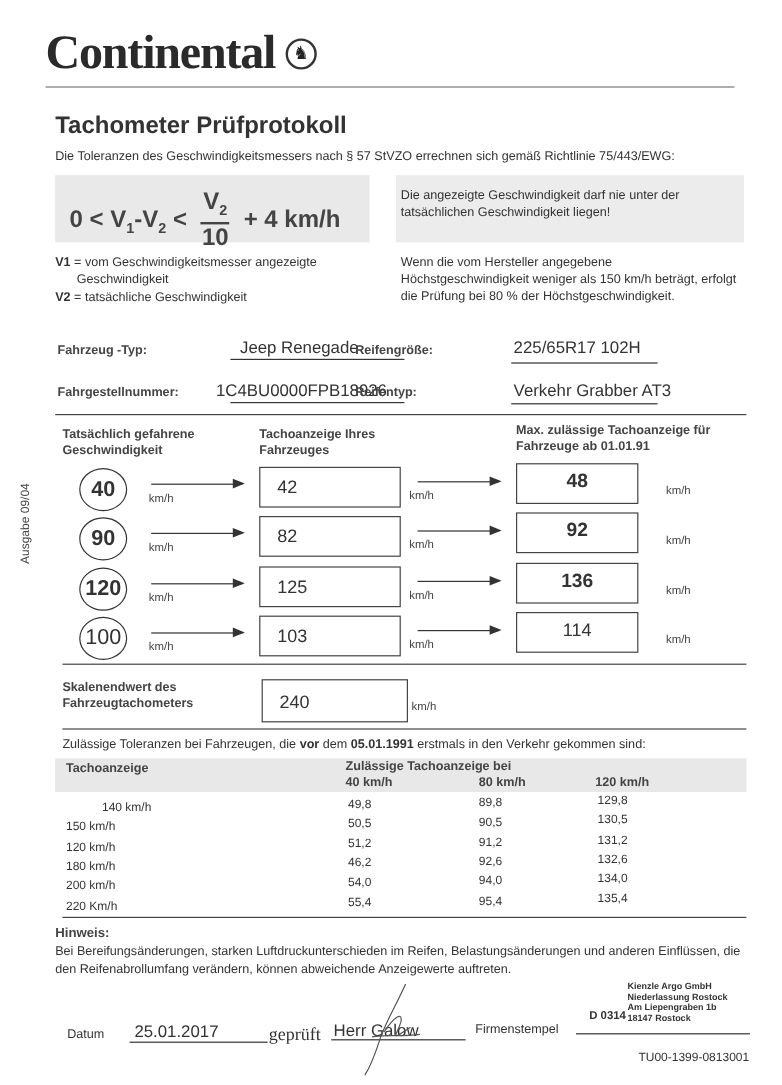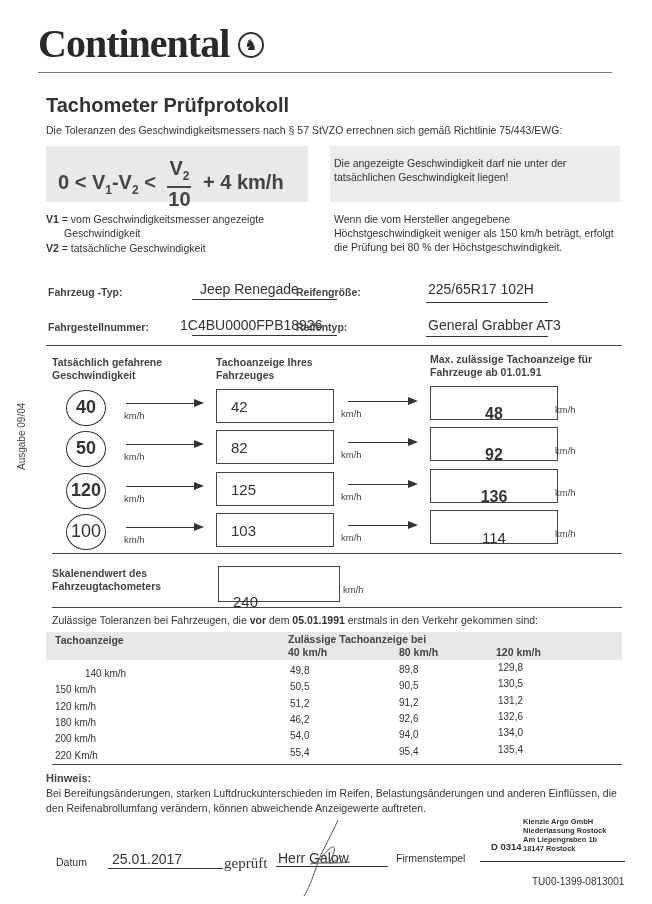--- a/index.html
+++ b/index.html
@@ -26,21 +26,21 @@
     .uline { height: 1px; background: #333; }
     .circle { width: 40px; height: 36px; border: 1.5px solid #333; border-radius: 50%; box-sizing: border-box;
       text-align: center; line-height: 33px; font-size: 18px; font-weight: bold; color: #333; }
     .circle.thin { font-weight: normal; }
     .kmh { font-size: 9.5px; color: #444; }
     .arrow { height: 1px; background: #333; }
     .arrow::after { content: ""; position: absolute; right: -2px; top: -4px; border-left: 10px solid #333;
       border-top: 4.5px solid transparent; border-bottom: 4.5px solid transparent; }
     .box { border: 1px solid #444; box-sizing: border-box; height: 34px; font-size: 15px; color: #333; }
     .box.left { width: 118px; padding: 8px 0 0 14px; }
-    .box.right { width: 128px; text-align: center; padding-top: 18px; }
+    .box.right { width: 102px; text-align: center; padding-top: 6px; }
     .box.bold { font-weight: bold; font-size: 16px; }
     .tbl-shade { left: 46px; top: 632px; width: 576px; height: 28px; background: #e8e8e8; }
     .tcell { font-size: 10px; color: #333; }
     .tcell.h { font-weight: bold; font-size: 10.5px; color: #444; }
     .hinweis { left: 46px; top: 772px; font-size: 11px; font-weight: bold; color: #444; }
     .hinweis-txt { left: 46px; top: 786px; width: 580px; font-size: 10.5px; line-height: 15px; color: #333; }
     .side { left: 4px; top: 440px; transform: rotate(-90deg); transform-origin: left top; font-size: 10px; color: #444; white-space: nowrap; }
     .stamp { font-size: 7.5px; font-weight: bold; color: #333; line-height: 9px; }
   </style>
 </head>
@@ -74,39 +74,39 @@
 <div class="abs val" style="left:200px;top:281px;">Jeep Renegade</div>
 <div class="abs uline" style="left:192px;top:299px;width:145px;"></div>
 <div class="abs lbl" style="left:296px;top:286px;">Reifengröße:</div>
 <div class="abs val" style="left:428px;top:281px;">225/65R17 102H</div>
 <div class="abs uline" style="left:426px;top:302px;width:122px;"></div>
 
 <div class="abs lbl" style="left:48px;top:321px;">Fahrgestellnummer:</div>
 <div class="abs val" style="left:180px;top:317px;">1C4BU0000FPB18926</div>
 <div class="abs uline" style="left:192px;top:335px;width:145px;"></div>
 <div class="abs lbl" style="left:296px;top:321px;">Reifentyp:</div>
-<div class="abs val" style="left:428px;top:317px;">General Grabber AT3</div>
+<div class="abs val" style="left:428px;top:317px;">Verkehr Grabber AT3</div>
 <div class="abs uline" style="left:426px;top:336px;width:122px;"></div>
 
 <div class="abs hr" style="left:46px;top:345px;width:576px;background:#444;"></div>
 
 <div class="abs lbl" style="left:52px;top:356px;width:140px;line-height:13px;">Tatsächlich gefahrene Geschwindigkeit</div>
 <div class="abs lbl" style="left:216px;top:356px;width:120px;line-height:13px;">Tachoanzeige Ihres Fahrzeuges</div>
 <div class="abs lbl" style="left:430px;top:353px;width:200px;line-height:13px;">Max. zulässige Tachoanzeige für Fahrzeuge ab 01.01.91</div>
 
 <div id="rows">
       <div class="abs circle" style="left:66px;top:390px;">40</div>
       <div class="abs kmh" style="left:124px;top:410px;">km/h</div>
       <div class="abs arrow" style="left:126px;top:403px;width:76px;"></div>
       <div class="abs box left" style="left:216px;top:389px;">42</div>
       <div class="abs kmh" style="left:341px;top:408px;">km/h</div>
       <div class="abs arrow" style="left:348px;top:401px;width:68px;"></div>
       <div class="abs box right bold" style="left:430px;top:386px;">48</div>
       <div class="abs kmh" style="left:555px;top:404px;">km/h</div>
-      <div class="abs circle" style="left:66px;top:431px;">50</div>
+      <div class="abs circle" style="left:66px;top:431px;">90</div>
       <div class="abs kmh" style="left:124px;top:451px;">km/h</div>
       <div class="abs arrow" style="left:126px;top:444px;width:76px;"></div>
       <div class="abs box left" style="left:216px;top:430px;">82</div>
       <div class="abs kmh" style="left:341px;top:449px;">km/h</div>
       <div class="abs arrow" style="left:348px;top:442px;width:68px;"></div>
       <div class="abs box right bold" style="left:430px;top:427px;">92</div>
       <div class="abs kmh" style="left:555px;top:445px;">km/h</div>
       <div class="abs circle" style="left:66px;top:473px;">120</div>
       <div class="abs kmh" style="left:124px;top:493px;">km/h</div>
       <div class="abs arrow" style="left:126px;top:486px;width:76px;"></div>
@@ -121,21 +121,21 @@
       <div class="abs box left" style="left:216px;top:513px;">103</div>
       <div class="abs kmh" style="left:341px;top:532px;">km/h</div>
       <div class="abs arrow" style="left:348px;top:525px;width:68px;"></div>
       <div class="abs box right" style="left:430px;top:510px;">114</div>
       <div class="abs kmh" style="left:555px;top:528px;">km/h</div>
   </div>
 
 <div class="abs hr" style="left:52px;top:553px;width:570px;background:#444;"></div>
 
 <div class="abs lbl" style="left:52px;top:567px;width:140px;line-height:13px;">Skalenendwert des Fahrzeugtachometers</div>
-<div class="abs box left" style="left:218px;top:566px;height:36px;padding-top:26px;width:122px;">240</div>
+<div class="abs box left" style="left:218px;top:566px;height:36px;padding-top:10px;width:122px;">240</div>
 <div class="abs kmh" style="left:343px;top:584px;">km/h</div>
 
 <div class="abs hr" style="left:52px;top:607px;width:570px;background:#444;"></div>
 
 <div class="abs" style="left:52px;top:614px;font-size:10.5px;color:#333;">
   <span>Zulässige Toleranzen bei Fahrzeugen, die </span><b>vor</b><span> dem </span><b>05.01.1991</b><span> erstmals in den Verkehr gekommen sind:</span>
 </div>
 <div class="abs tbl-shade"></div>
 <div class="abs tcell h" style="left:55px;top:634px;">Tachoanzeige</div>
 <div class="abs tcell h" style="left:288px;top:633px;">Zulässige Tachoanzeige bei</div>

